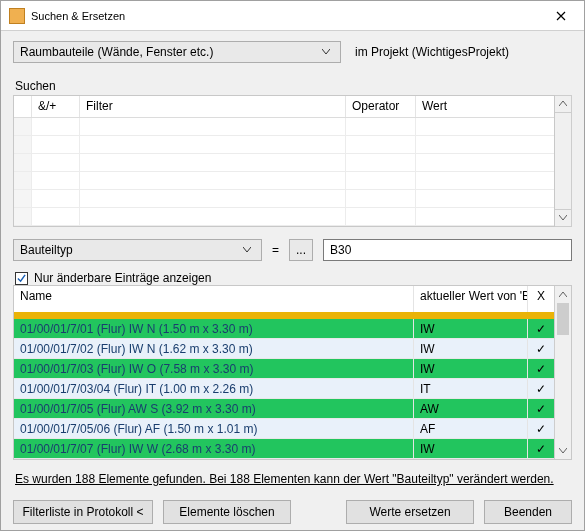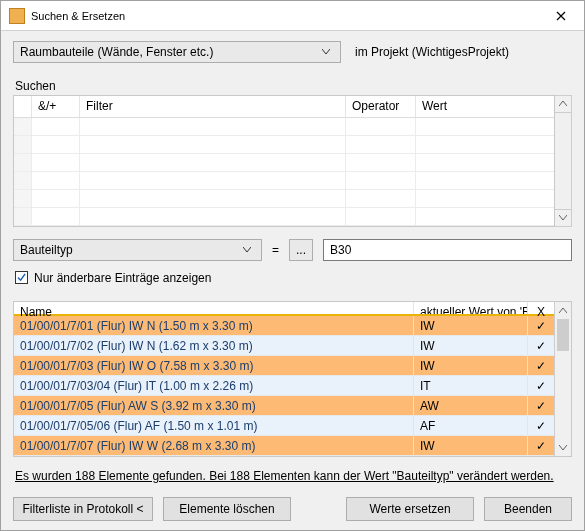--- a/index.html
+++ b/index.html
@@ -43,32 +43,32 @@
 .sb1 .up, .sb1 .dn { height: 17px; display: flex; align-items: center; justify-content: center; cursor: pointer; }
 .sb1 .up { border-bottom: 1px solid #cdcdcd; }
 .sb1 .dn { position: absolute; bottom: 0; left: 0; right: 0; border-top: 1px solid #cdcdcd; }
 
 .replace-row { display: flex; align-items: center; gap: 10px; margin-bottom: 10px; }
 .sel-field { flex: 1; }
 .eq { color: #000; }
 .dots { width: 24px; height: 22px; border: 1px solid #adadad; background: #e9e9e9; display: flex; align-items: center; justify-content: center; cursor: pointer; }
 .val-input { flex: 1; height: 22px; border: 1px solid #7a7a7a; background: #fff; padding: 0 6px; display: flex; align-items: center; }
 
-.chk-row { display: flex; align-items: flex-start; gap: 6px; margin-bottom: 16px; padding-left: 2px; }
+.chk-row { display: flex; align-items: flex-end; gap: 6px; margin-bottom: 0; padding-left: 2px; }
 .chkbox { width: 13px; height: 13px; border: 1px solid #333; background: #fff; display: flex; align-items: center; justify-content: center; cursor: pointer; }
 .chkbox svg { width: 9px; height: 9px; }
 
 .grid2-wrap { display: flex; border: 1px solid #c8c8c8; margin-bottom: 10px; }
 .grid2 { flex: 1; background: #fff; }
-.gh2 { display: flex; height: 14px; border-bottom: 2px solid #eab308; }
+.gh2 { display: flex; height: 33px; border-bottom: 7px solid #eab308; }
 .gh2 > div { border-right: 1px solid #e4e4e4; padding: 3px 6px; background: #fff; }
 .gh2 .c-name { flex: 1; }
 .gh2 .c-cur { width: 114px; white-space: nowrap; overflow: hidden; }
 .gh2 .c-x { width: 26px; border-right: none; text-align: center; }
-.g2rows .r2 { display: flex; height: 20px; border-bottom: 1px solid #e8e8e8; background: #fdba74; align-items: center; }
+.g2rows .r2 { display: flex; height: 20px; border-bottom: 1px solid #e8e8e8; background: #22c55e; align-items: center; }
 .g2rows .r2.alt { background: #e9f1fa; align-items: center; }
 .g2rows .r2 > div { border-right: 1px solid #e4e4e4; padding: 0 6px; height: 100%; display: flex; align-items: center; color: #1a3e6e; }
 .g2rows .r2 .c-name { flex: 1; }
 .g2rows .r2 .c-cur { width: 114px; color: #000; }
 .g2rows .r2 .c-x { width: 26px; border-right: none; justify-content: center; color: #000; }
 .sb2 { width: 17px; background: #f0f0f0; border-left: 1px solid #cdcdcd; position: relative; }
 .sb2 .up, .sb2 .dn { height: 17px; display: flex; align-items: center; justify-content: center; cursor: pointer; }
 .sb2 .thumb { position: absolute; top: 17px; left: 2px; right: 2px; height: 32px; background: #cdcdcd; }
 .sb2 .dn { position: absolute; bottom: 0; left: 0; right: 0; }
 

